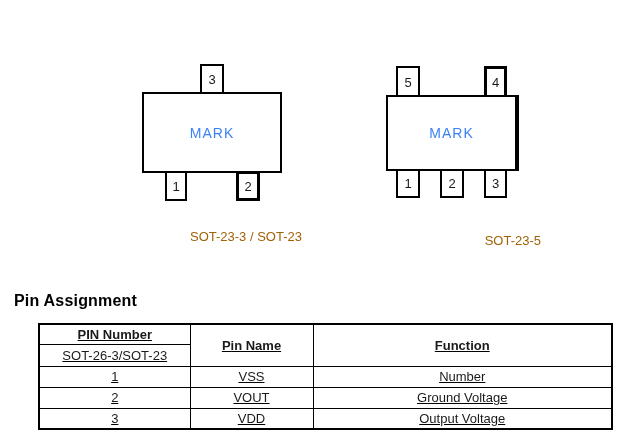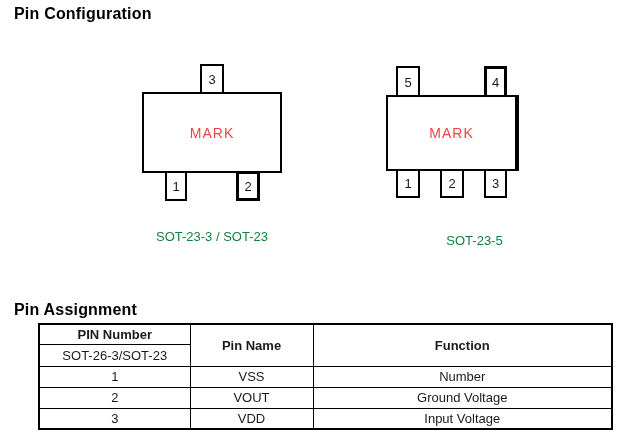--- a/index.html
+++ b/index.html
@@ -14,21 +14,21 @@
   }
   .section-heading {
     position: absolute;
     font-size: 16px;
     font-weight: bold;
     color: #000000;
     letter-spacing: 0.2px;
     white-space: nowrap;
   }
   #heading-config { left: 14px; top: 5px; }
-  #heading-assign { left: 14px; top: 301px; }
+  #heading-assign { left: 14px; top: 292px; }
 
   .pin {
     position: absolute;
     box-sizing: border-box;
     background: #ffffff;
     border: 2px solid #000000;
     display: flex;
     align-items: center;
     justify-content: center;
     font-size: 13px;
@@ -42,54 +42,55 @@
     background: #ffffff;
     border: 2px solid #000000;
     display: flex;
     align-items: center;
     justify-content: center;
     z-index: 2;
   }
   .mark {
     font-size: 14px;
     letter-spacing: 1px;
-    color: #ef4444;
+    color: #3b82f6;
   }
   
   #p1-pin3 { left: 200px; top: 64px; width: 24px; height: 31px; }
   #p1-body { left: 142px; top: 92px; width: 140px; height: 81px; }
   #p1-pin1 { left: 165px; top: 171px; width: 22px; height: 30px; }
   #p1-pin2 { left: 236px; top: 171px; width: 24px; height: 30px; }
   #p1-caption { position: absolute; left: 122px; top: 229px; width: 180px; }
 
   
   #p2-pin5 { left: 396px; top: 66px; width: 24px; height: 32px; }
   #p2-pin4 { left: 484px; top: 66px; width: 23px; height: 32px; }
   #p2-body { left: 386px; top: 95px; width: 133px; height: 76px; border-right-width: 4px; }
   #p2-pin1 { left: 396px; top: 169px; width: 24px; height: 29px; }
   #p2-pin2 { left: 440px; top: 169px; width: 24px; height: 29px; }
   #p2-pin3 { left: 484px; top: 169px; width: 23px; height: 29px; }
   #p2-caption { position: absolute; left: 408px; top: 233px; width: 133px; }
 
   .pkg-caption {
-    text-align: center;
+    text-align: right;
     font-size: 13px;
-    color: #15803d;
+    color: #a16207;
     white-space: nowrap;
   }
 
   
   .pin-table {
     position: absolute;
     left: 38px;
     top: 323px;
     border-collapse: collapse;
     table-layout: fixed;
     width: 496px;
     border: 2px solid #000000;
+    text-decoration: underline;
   }
   .pin-table td {
     border: 1.5px solid #000000;
     text-align: center;
     vertical-align: middle;
     font-size: 13px;
     padding: 0;
     color: #1a1a1a;
     overflow: hidden;
     white-space: nowrap;
@@ -97,21 +98,20 @@
   .pin-table td.bold { font-weight: bold; }
   .row-a { height: 20px; }
   .row-b { height: 22px; }
   .row-data { height: 21px; }
 </style>
 </head>
 <body>
 
 <div class="canvas">
 
-  <div class="section-heading" id="heading-config">Pin Configuration</div>
 
   <div>
     <div class="pin" id="p1-pin3">3</div>
     <div class="pkg-body" id="p1-body">
       <span class="mark">MARK</span>
     </div>
     <div class="pin" id="p1-pin1">1</div>
     <div class="pin thick" id="p1-pin2">2</div>
     <div class="pkg-caption" id="p1-caption">SOT-23-3 / SOT-23</div>
   </div>
@@ -151,18 +151,18 @@
         <td>Number</td>
       </tr>
       <tr class="row-data">
         <td>2</td>
         <td>VOUT</td>
         <td>Ground Voltage</td>
       </tr>
       <tr class="row-data">
         <td>3</td>
         <td>VDD</td>
-        <td>Input Voltage</td>
+        <td>Output Voltage</td>
       </tr>
     </tbody>
   </table>
 
 </div>
 
 </body></html>

